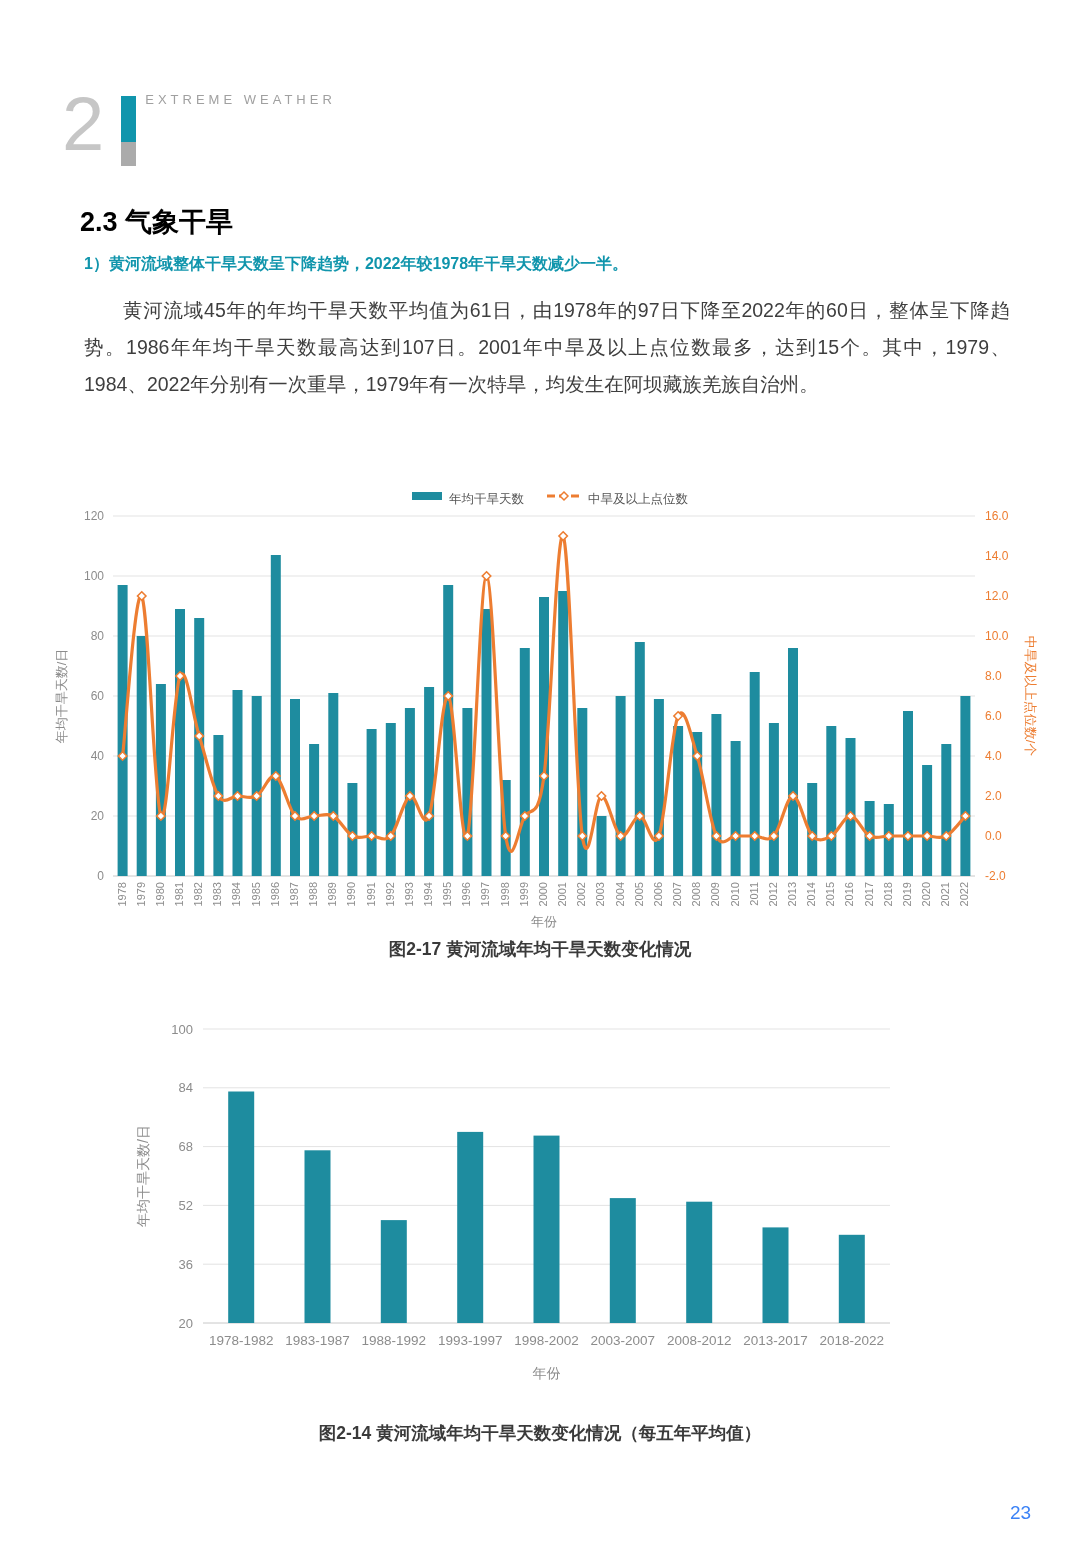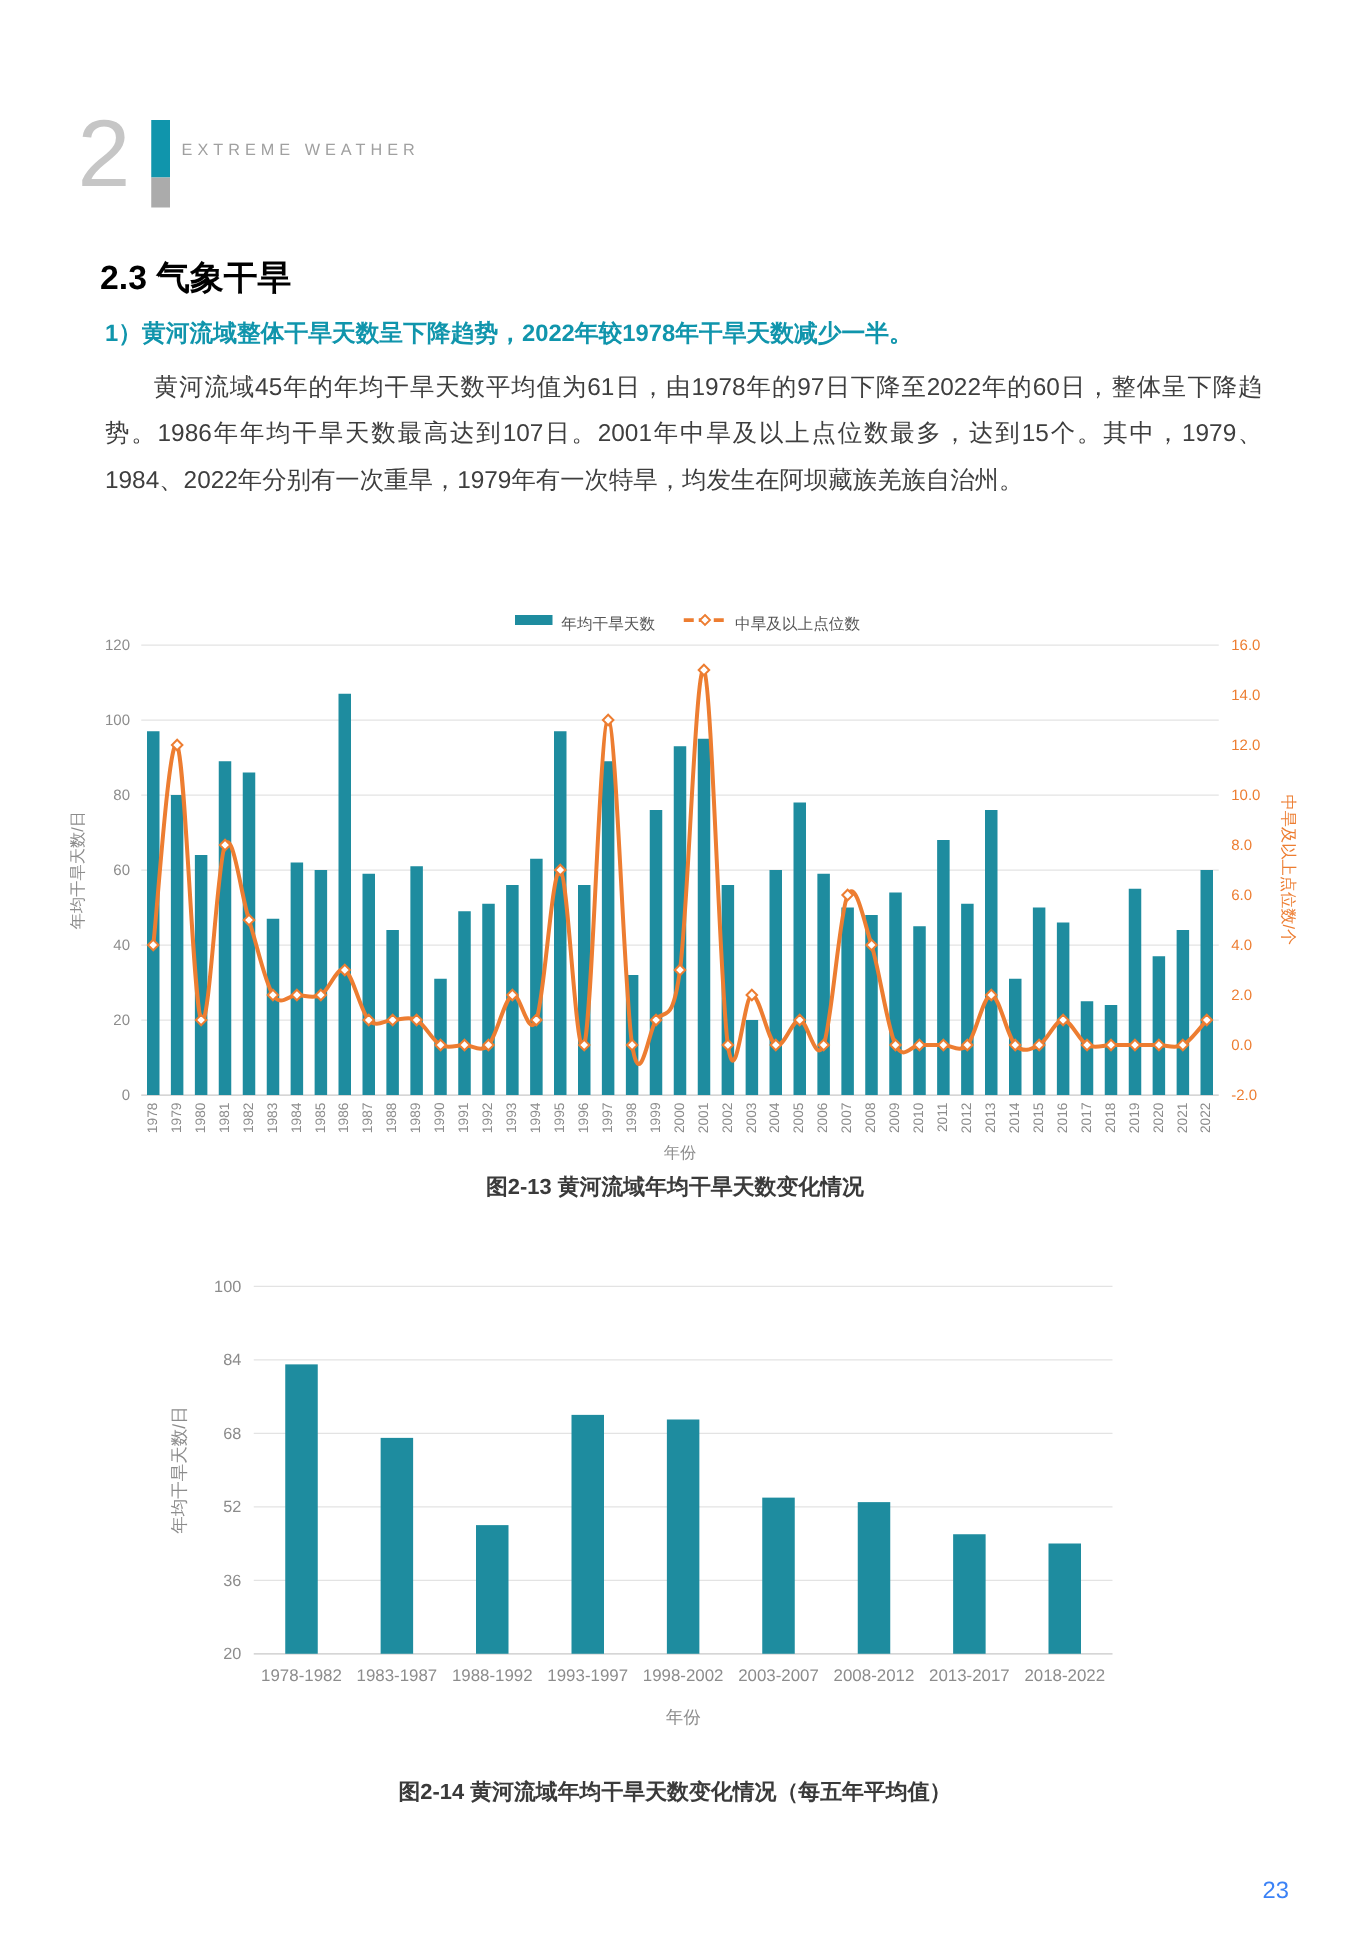--- a/index.html
+++ b/index.html
@@ -9,24 +9,24 @@
   }
   .abs{position:absolute}
   
   .chapter-header{left:62px;top:86px;display:flex;align-items:flex-start}
   .chapter-num{font-size:76px;line-height:76px;color:#c6c6c6;font-weight:400}
   .marker-bar{width:15px;margin-left:17px;margin-top:10px}
   .marker-bar .mb-top{width:15px;height:46px;background:#1095ac}
   .marker-bar .mb-bottom{width:15px;height:24px;background:#ababab}
   .chapter-titles{margin-left:9px;margin-top:6px}
   .chapter-title-cn{font-size:37px;line-height:40px;font-weight:bold;color:#0f9bb2;letter-spacing:7px}
-  .chapter-title-en{font-size:13px;color:#a0a0a0;letter-spacing:4px;margin-top:20px}
+  .chapter-title-en{font-size:13px;color:#a0a0a0;letter-spacing:4px;margin-top:0}
   
   .section-title{left:80px;top:204px;font-size:27px;font-weight:bold;color:#000000}
-  .point-heading{left:84px;top:254px;font-size:19px;font-weight:bold;color:#1095ac}
+  .point-heading{left:84px;top:254px;font-size:16px;font-weight:bold;color:#1095ac}
   .body-text{left:84px;top:292px;width:926px;color:#3e3e3e}
   .body-text p{margin:0 0 10px 0;font-size:19.5px;line-height:37px;text-indent:2em;text-align:justify}
   
   .chart1-wrap{left:50px;top:480px;width:990px;height:452px}
   .chart2-wrap{left:118px;top:1000px;width:812px;height:412px}
   svg{font-family:"Liberation Sans","DejaVu Sans",sans-serif;display:block}
   .figure-caption{left:0;width:1080px;text-align:center;font-size:17.5px;font-weight:bold;color:#3a3a3a}
   .caption-1{top:937px}
   .caption-2{top:1421px}
   .page-number{left:1010px;top:1502px;font-size:19px;color:#3b82f6}
@@ -233,21 +233,21 @@
       <g>
         <rect x="362" y="12" width="30" height="8" fill="#1e8c9f"></rect>
         <text x="399" y="23" font-size="12.5" fill="#555555">年均干旱天数</text>
         <line x1="497" x2="531" y1="16" y2="16" stroke="#ed7d31" stroke-width="3" stroke-dasharray="8 4"></line>
         <path d="M514 12L518 16L514 20L510 16Z" fill="#ffffff" stroke="#ed7d31" stroke-width="1.5"></path>
         <text x="538" y="23" font-size="12.5" fill="#555555">中旱及以上点位数</text>
       </g>
     </svg>
   </div>
 
-<div class="abs figure-caption caption-1">图2-13 黄河流域年均干旱天数变化情况</div>
+<div class="abs figure-caption caption-1">图2-17 黄河流域年均干旱天数变化情况</div>
 
 <div class="abs chart2-wrap" id="chart2">
     <svg width="812" height="412" viewBox="0 0 812 412">
       <g>
         <line x1="85" x2="772" y1="323" y2="323" stroke="#c8c8c8" stroke-width="1"></line>
         <line x1="85" x2="772" y1="264.2" y2="264.2" stroke="#e3e3e3" stroke-width="1"></line>
         <line x1="85" x2="772" y1="205.39999999999998" y2="205.39999999999998" stroke="#e3e3e3" stroke-width="1"></line>
         <line x1="85" x2="772" y1="146.6" y2="146.6" stroke="#e3e3e3" stroke-width="1"></line>
         <line x1="85" x2="772" y1="87.79999999999998" y2="87.79999999999998" stroke="#e3e3e3" stroke-width="1"></line>
         <line x1="85" x2="772" y1="29" y2="29" stroke="#e3e3e3" stroke-width="1"></line>

